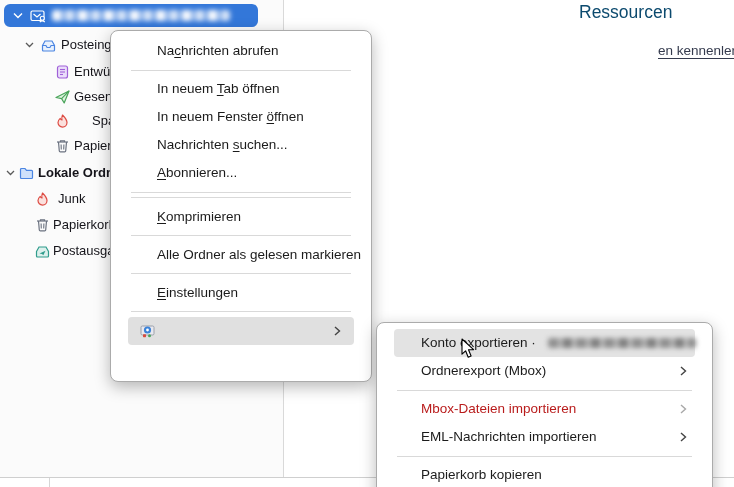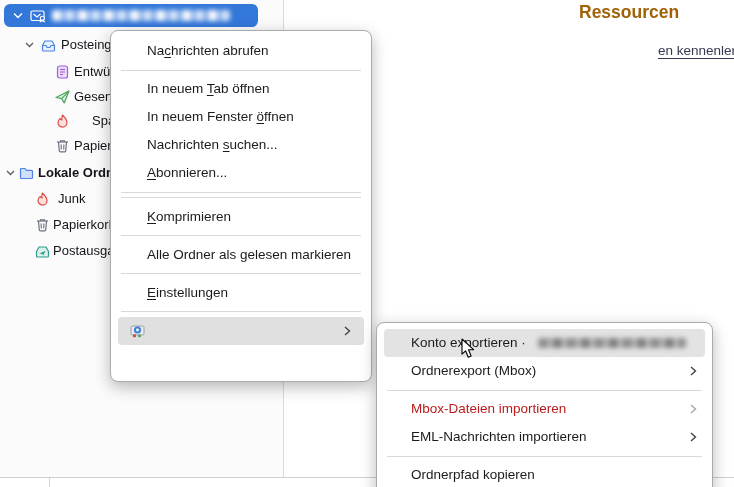--- a/index.html
+++ b/index.html
@@ -28,40 +28,40 @@
   }
   .trow { position:absolute; left:0; width:283px; height:22px; font-size:13px; line-height:22px; color:#15141a; }
   .trow .flabel { position:absolute; top:0; white-space:nowrap; }
   .trow.bold .flabel { font-weight:bold; }
   .chev, .ficon { position:absolute; top:3px; width:16px; height:16px; display:flex; align-items:center; justify-content:center; }
   .chev { top:4px; width:12px; height:14px; }
 
   
   .menu-panel {
     position:absolute; background:#ffffff; border:1px solid #ababab; border-radius:8px;
-    box-shadow:0 5px 16px rgba(0,0,0,.28); padding:6px 2px; font-size:13.5px; color:#1b1b1b;
+    box-shadow:0 5px 16px rgba(0,0,0,.28); padding:6px 12px; font-size:13.5px; color:#1b1b1b;
   }
   #context-menu { left:110px; top:30px; width:262px; height:352px; z-index:20; }
   #iet-submenu  { left:376px; top:322px; width:337px; height:210px; z-index:30; }
   .mi { position:relative; height:28px; line-height:28px; padding-left:34px; white-space:nowrap; }
   .mi .akey { text-decoration:underline; text-underline-offset:2px; }
   .mi.hl { background:#e0e0e0; margin:0 5px; padding-left:29px; border-radius:4px; }
   #iet-submenu .mi { padding-left:32px; }
   #iet-submenu .mi.hl { padding-left:27px; background:#e3e3e3; }
   .mi.disabled { color:#b91c1c; }
   .msep { height:1px; background:#d9d9d9; margin:4.5px 8px; }
   .sub-arrow { position:absolute; right:12px; top:9px; width:10px; height:10px; }
   .mi-icon { position:absolute; left:10px; top:6px; width:16px; height:16px; }
   #email-redacted {
     width:148px; height:10px; margin-left:8px; vertical-align:middle;
     background:repeating-linear-gradient(90deg, #8f8f8f 0 10px, #b5b5b5 10px 15px, #7f7f7f 15px 24px, #c0c0c0 24px 28px);
   }
 
   
-  #page-heading { position:absolute; left:295px; top:2px; font-size:17.5px; font-weight:bold; color:#a16207; }
+  #page-heading { position:absolute; left:295px; top:2px; font-size:17.5px; font-weight:normal; color:#0c4a6e; }
   .res-link { position:absolute; top:40px; height:20px; display:flex; align-items:center; gap:6px;
               color:#343a4d; font-size:13.5px; }
   .res-link .ltext { text-decoration:underline; text-underline-offset:2.5px; white-space:nowrap; }
 
   #cursor { position:absolute; left:461px; top:338px; z-index:40; }
   svg { display:block; }
 </style>
 </head>
 <body>
 
@@ -259,21 +259,21 @@
   <div class="mi">
     <span>EML-Nachrichten importieren</span>
     <span class="sub-arrow">
       <svg width="10" height="10" viewBox="0 0 10 10">
           <polyline points="3,1 7.5,5 3,9" fill="none" stroke="#444444" stroke-width="1.4"></polyline>
         </svg>
     </span>
   </div>
   <div class="msep"></div>
   <div class="mi">
-    <span>Ordnerpfad kopieren</span>
+    <span>Papierkorb kopieren</span>
   </div>
 </div>
 
 <div id="bottom-divider"></div>
 <div id="bottom-strip">
   
   
   
 </div>
 <div id="bottom-tick"></div>

